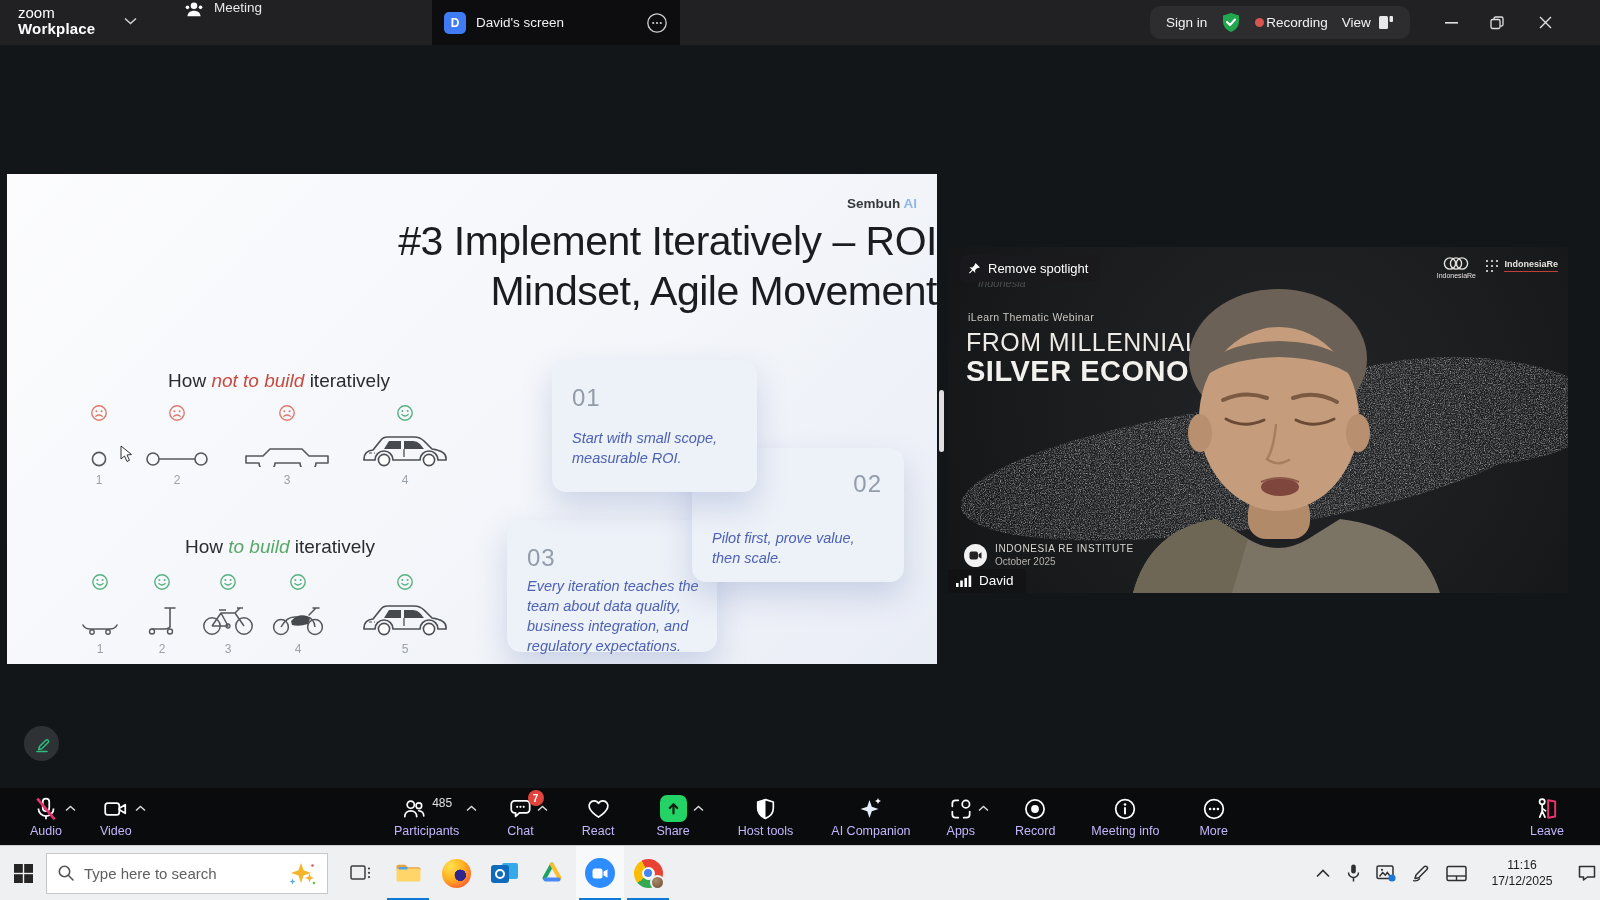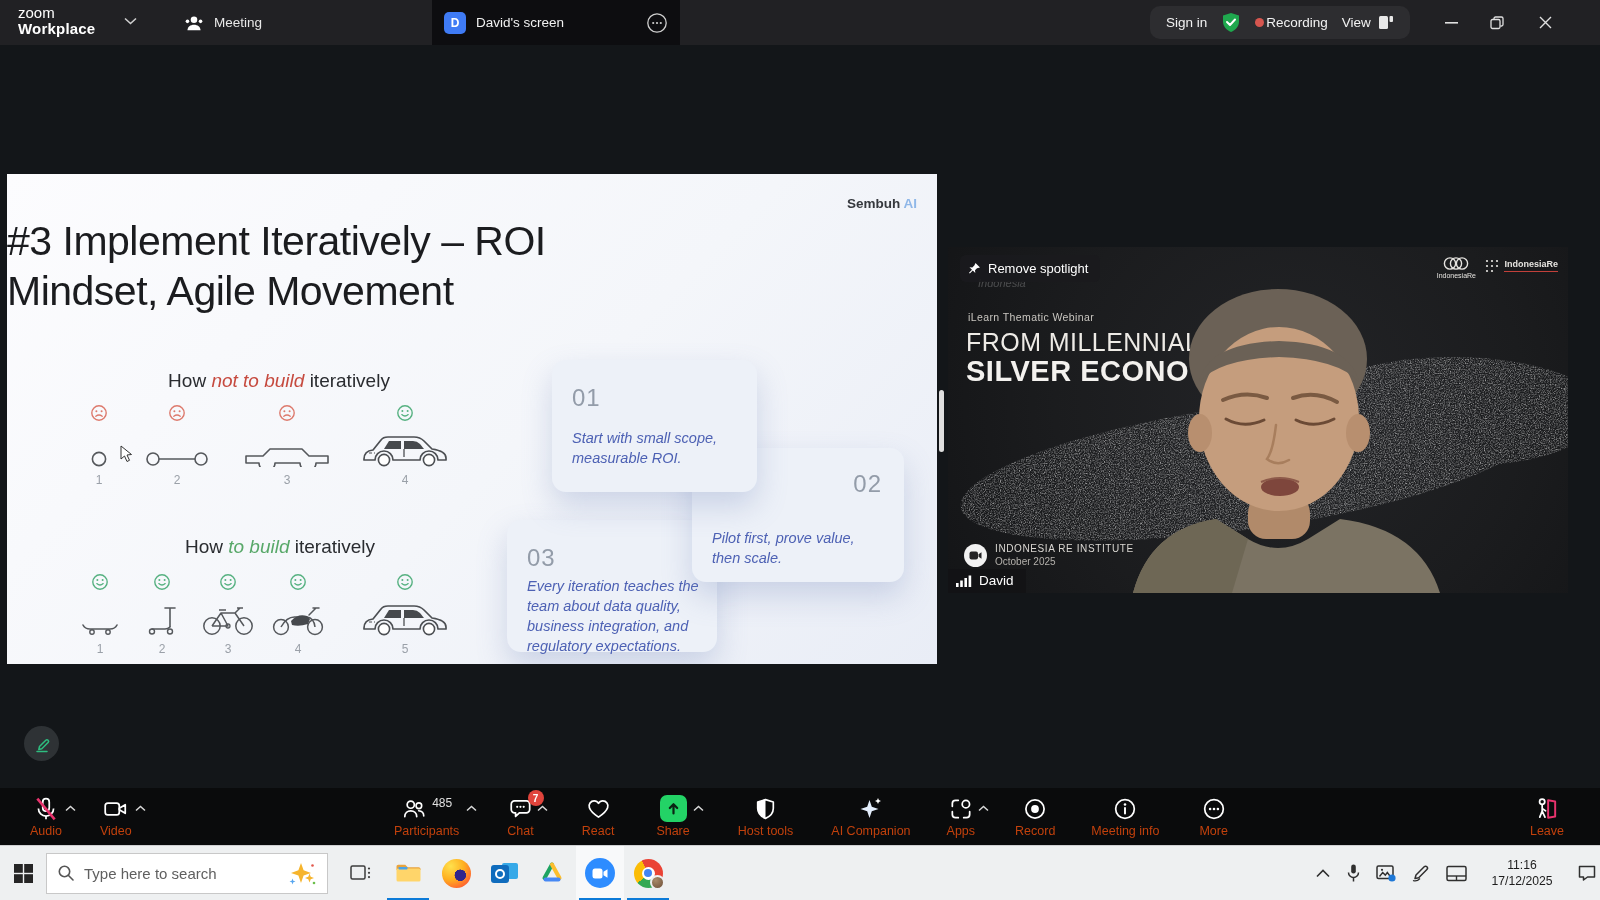--- a/index.html
+++ b/index.html
@@ -5,40 +5,40 @@
   * { margin:0; padding:0; box-sizing:border-box; }
   html,body { width:1600px; height:900px; overflow:hidden; background:#131619;
     font-family:"Liberation Sans", sans-serif; }
 
   
   #titlebar { position:absolute; left:0; top:0; width:1600px; height:45px; background:#212124; }
   .tb-logo { position:absolute; left:18px; top:5px; color:#fff; line-height:1.05; cursor:default; }
   .tb-logo .l1 { font-size:15px; font-weight:400; }
   .tb-logo .l2 { font-size:15px; font-weight:600; letter-spacing:.2px; }
   .tb-chev { position:absolute; left:124px; top:17px; }
-  .tab-meeting { position:absolute; left:170px; top:0; height:45px; display:flex; align-items:center; gap:10px; color:#e8e8e8; font-size:13.5px; padding:10px 14px; }
+  .tab-meeting { position:absolute; left:170px; top:0; height:45px; display:flex; gap:10px; color:#e8e8e8; font-size:13.5px; padding:0 14px; }
   .tab-screen { position:absolute; left:432px; top:0; width:248px; height:45px; background:#0d0d10; border-radius:0 0 0 0; display:flex; align-items:center; gap:10px; padding:0 12px; color:#f0f0f0; font-size:13.5px; }
   .tab-avatar { width:22px; height:22px; border-radius:5px; background:#3f7bf5; color:#fff; font-size:12px; font-weight:700; display:flex; align-items:center; justify-content:center; }
   .tab-ellipsis { margin-left:auto; }
   .tb-pill { position:absolute; left:1150px; top:6px; height:33px; background:#2d2d30; border-radius:10px; display:flex; align-items:center; gap:14px; padding:0 16px; }
   .tb-pill .txt { color:#f2f2f2; font-size:13.5px; }
   .rec-wrap { display:flex; align-items:center; gap:2px; }
   .rec-dot { width:9px; height:9px; border-radius:50%; background:#d6564f; }
   .view-wrap { display:flex; align-items:center; gap:7px; }
   .winbtn { position:absolute; top:0; width:46px; height:45px; display:flex; align-items:center; justify-content:center; }
 
   
   #stage { position:absolute; left:0; top:45px; width:1600px; height:743px; background:#131619; }
 
   
   #slide { position:absolute; left:7px; top:129px; width:930px; height:490px;
     background:linear-gradient(135deg,#fcfcfe 0%,#f4f6fa 55%,#e9edf6 100%); overflow:hidden; }
   .brand { position:absolute; top:22px; right:20px; font-size:13.5px; font-weight:700; color:#35383d; }
   .brand .ai { color:#8fb7e8; }
-  .slide-title { position:absolute; top:42px; left:0; width:930px; text-align:left;
+  .slide-title { position:absolute; top:42px; left:0; width:930px; text-align:right;
     font-size:41px; font-weight:500; color:#1b1c1f; line-height:1.22; letter-spacing:-.5px; }
   .sec-head { position:absolute; white-space:nowrap; font-size:19px; font-weight:500; color:#2a2c30; transform:translateX(-50%); }
   .sec-head .em-red { color:#c64a3f; font-style:italic; }
   .sec-head .em-green { color:#58a869; font-style:italic; }
   .proc-col { position:absolute; transform:translateX(-50%); display:flex; flex-direction:column; align-items:center; }
   .proc-sketch { height:40px; display:flex; align-items:flex-end; justify-content:center; margin-top:5px; }
   .proc-num { margin-top:6px; font-size:12px; color:#9aa0a8; }
   .card { position:absolute; background:#edf1f8; border-radius:14px; box-shadow:0 14px 30px rgba(120,140,190,.30); }
   .card-num { position:absolute; font-size:24px; color:#939ca9; letter-spacing:1px; }
   .card-text { position:absolute; font-size:14.5px; font-style:italic; color:#4d61b4; line-height:1.38; }
@@ -67,21 +67,21 @@
   .org-lines .o2 { font-size:10px; color:#b4b1ac; margin-top:2px; }
   .name-tag { position:absolute; left:0; bottom:0; z-index:5; background:rgba(18,18,20,.78); padding:4px 12px 5px 8px; display:flex; align-items:center; gap:7px; color:#fff; font-size:13.5px; }
 
   
   #annotate { position:absolute; left:24px; top:681px; width:35px; height:35px; border-radius:50%; background:#2e3235; display:flex; align-items:center; justify-content:center; }
 
   
   #ztoolbar { position:absolute; left:0; top:788px; width:1600px; height:57px; background:#0a0b0c; }
   .tbi { display:flex; flex-direction:column; align-items:center; cursor:pointer; }
   .tbi-top { height:27px; display:flex; align-items:center; gap:5px; position:relative; }
-  .tbi-lb { margin-top:2px; font-size:12.5px; color:#c2410c; white-space:nowrap; }
+  .tbi-lb { margin-top:2px; font-size:12.5px; color:#c4b5fd; white-space:nowrap; }
   .tb-count { font-size:12px; color:#e0e0e0; align-self:flex-start; margin-top:1px; }
   .tb-caret { margin:10px 0 0 3px; }
   .chat-badge { position:absolute; top:-5px; right:-10px; min-width:16px; height:16px; border-radius:8px; background:#e0443c; color:#fff; font-size:10px; font-weight:700; display:flex; align-items:center; justify-content:center; padding:0 4px; }
   .share-box { width:27px; height:27px; border-radius:7px; background:#23d366; display:flex; align-items:center; justify-content:center; }
   #tz-left { position:absolute; left:30px; top:7px; display:flex; }
   #tz-center { position:absolute; left:394px; top:7px; display:flex; }
   #tz-right { position:absolute; right:36px; top:7px; display:flex; }
 
   
   #taskbar { position:absolute; left:0; top:845px; width:1600px; height:55px; background:#eef0f1; border-top:1px solid #cfd0d2; display:flex; align-items:center; }

